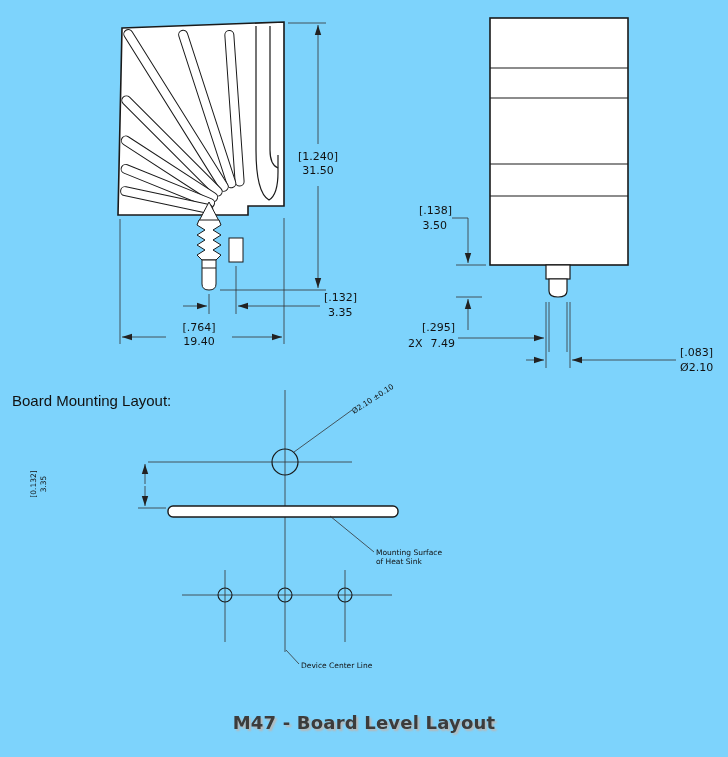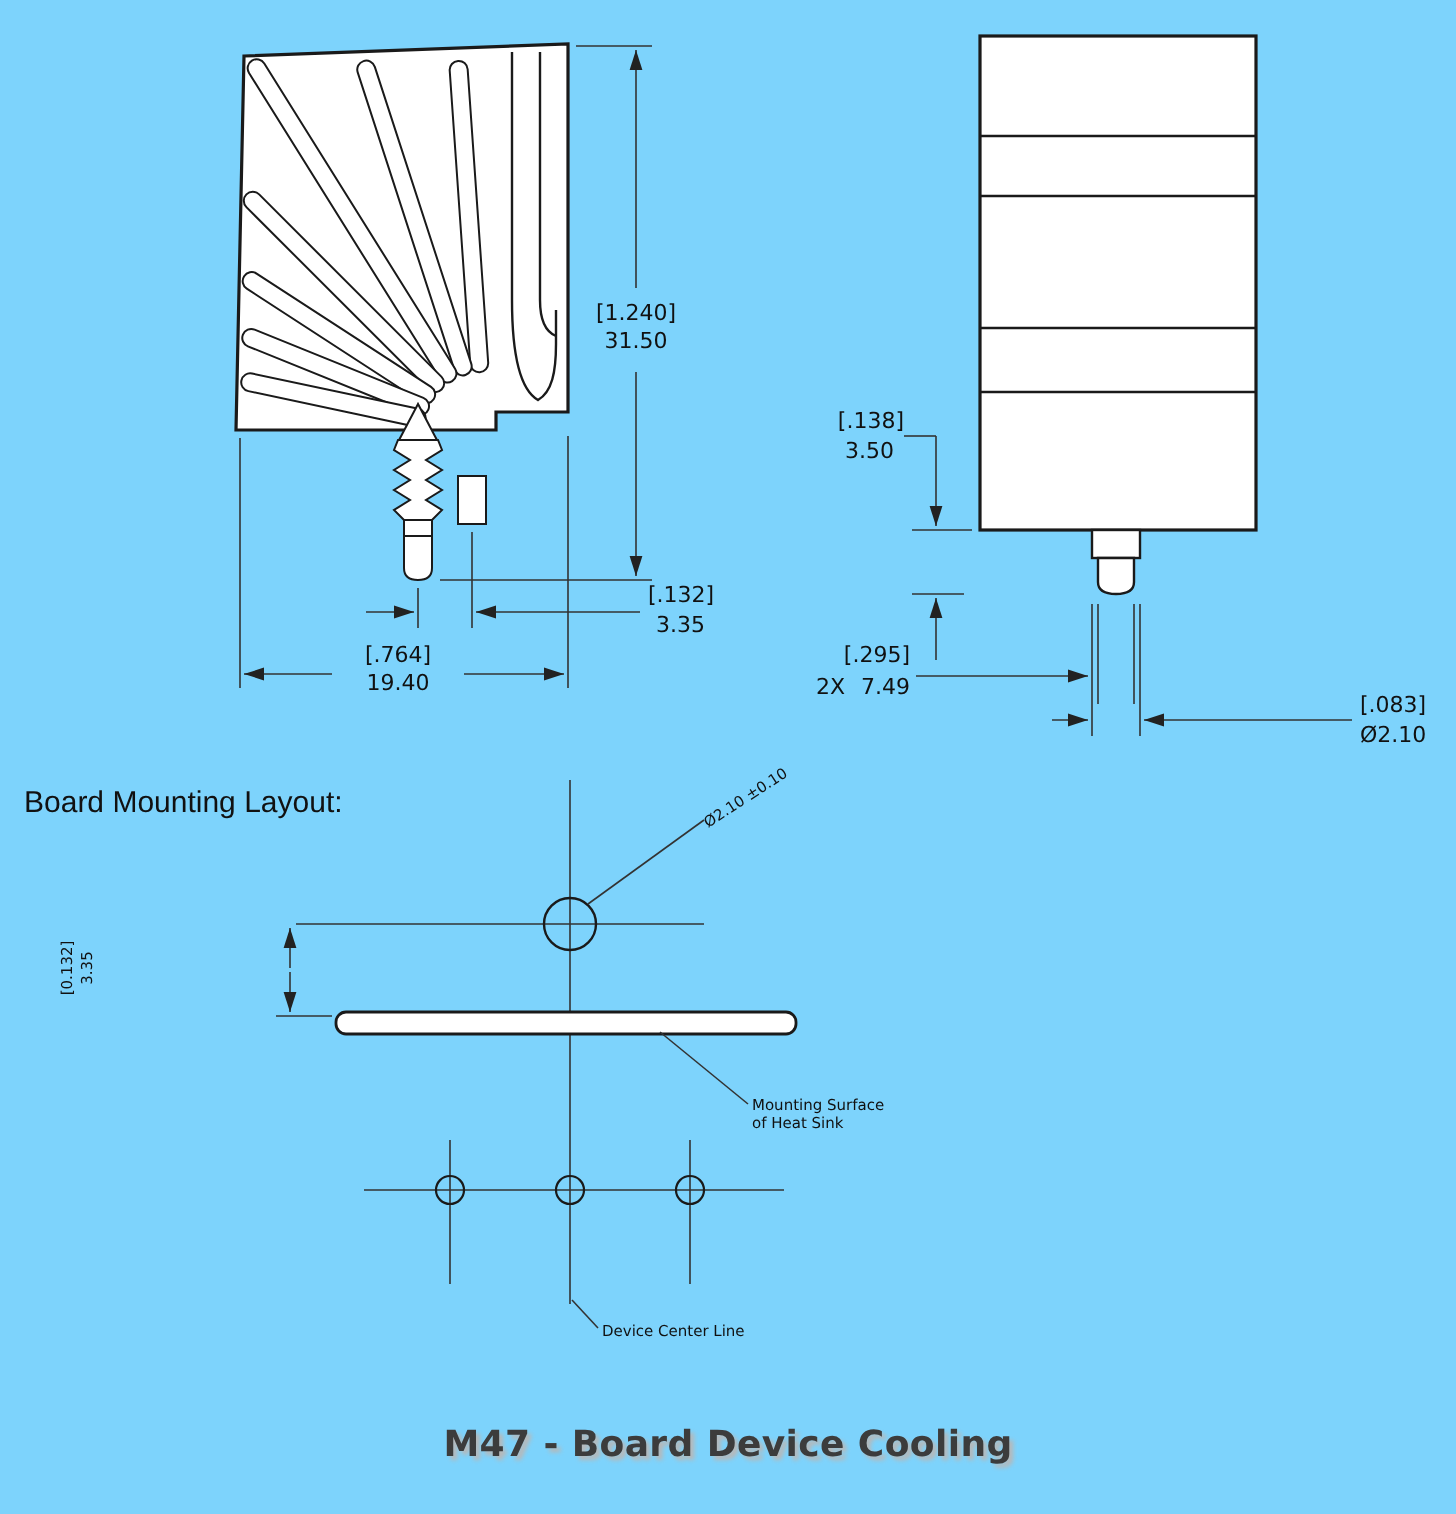--- a/index.html
+++ b/index.html
@@ -191,16 +191,16 @@
         <circle class="geo" stroke-width="1.1" cx="285" cy="595" r="7"></circle>
         <circle class="geo" stroke-width="1.1" cx="345" cy="595" r="7"></circle>
       </g>
 
       <line class="dimline" x1="286" y1="650" x2="299" y2="664"></line>
       <text class="small" x="301" y="668">Device Center Line</text>
     </g>
   </svg>
 
   <div id="title-bar">
-    <span id="title-text">M47 - Board Device Cooling</span>
+    <span id="title-text">M47 - Board Level Layout</span>
   </div>
 
 </div>
 
 </body></html>

